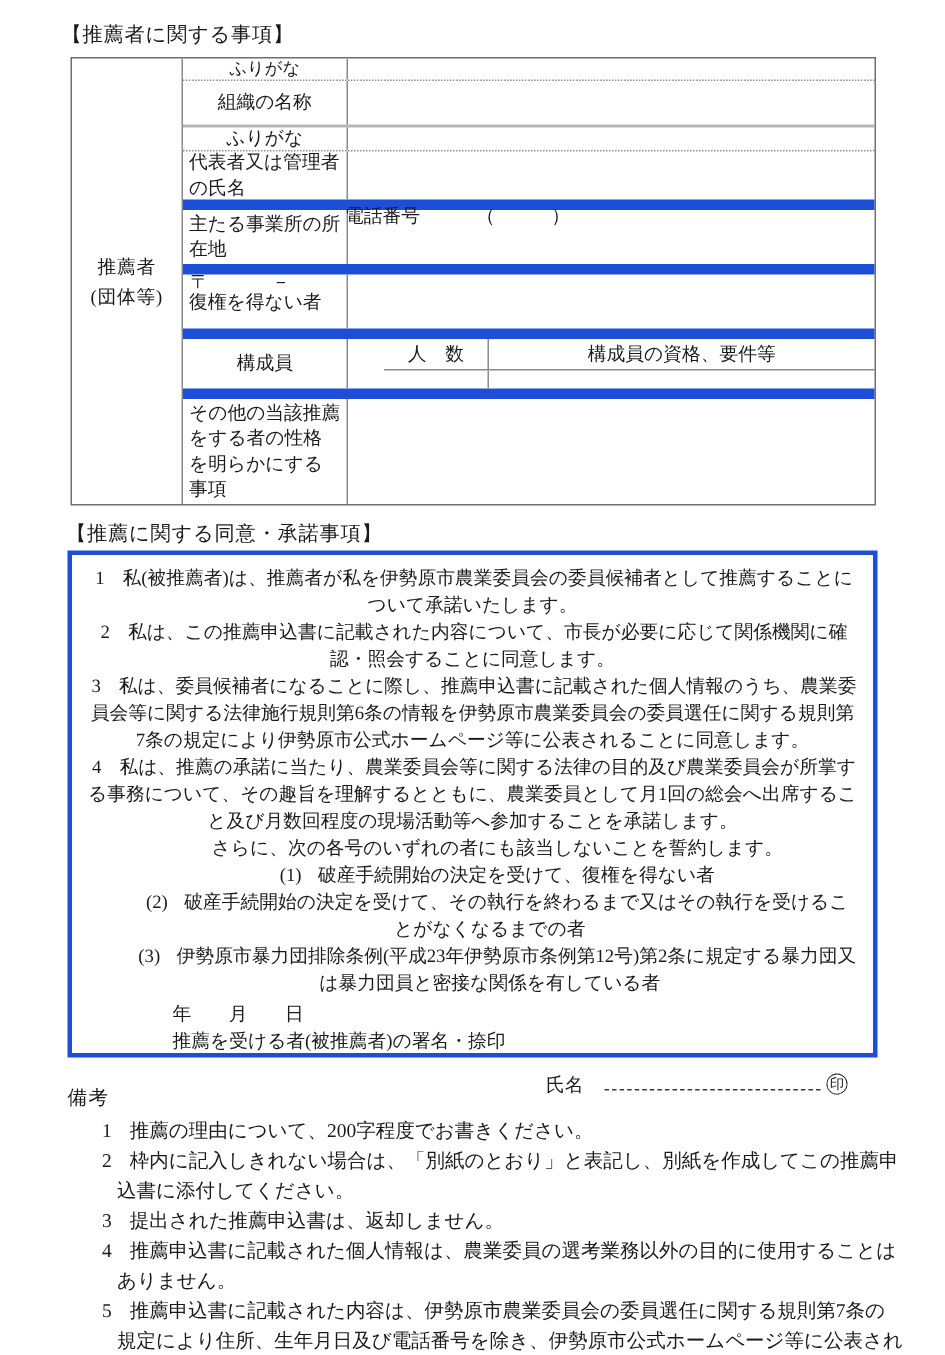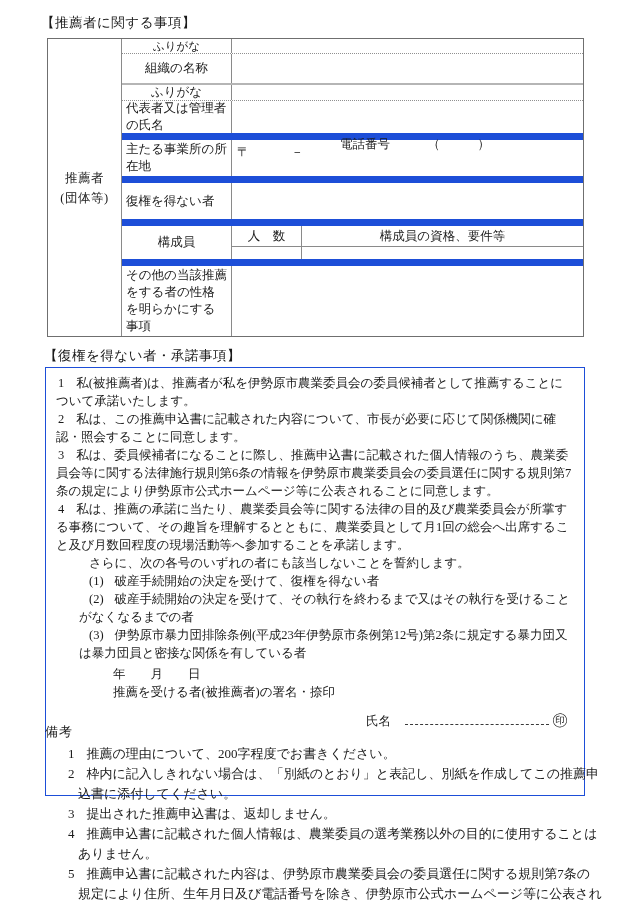--- a/index.html
+++ b/index.html
@@ -49,44 +49,45 @@
   .rrow .lbl.center { justify-content: center; text-align: center; }
   .rrow .val { flex: 1; position: relative; }
   .b-dot  { border-bottom: 1px dotted #909090; }
   .b-sol  { border-bottom: 7px solid #1d4ed8; }
   .b-thick{ border-bottom: 2px solid #b5b5b5; }
   .furirow { height: 15px; }
   .furirow .lbl { font-size: 11.5px; line-height: 13px; }
   .h-org  { height: 37px; }
   .h-furi2{ height: 16px; }
   .h-rep  { height: 39px; }
-  .h-addr { height: 49px; }
+  .h-addr { height: 49px; flex-direction: column; }
   .h-purp { height: 50px; }
-  .h-mem  { height: 46px; }
+  .h-mem  { height: 46px; gap: 24px; }
   .h-other{ flex: 1; }
 
   .addr-line1 { position: absolute; left: 5px; top: 4px; letter-spacing: 1px; }
   .addr-line2 { position: absolute; left: 108px; bottom: 23px; }
 
   .mem-sub { flex: 1; display: flex; flex-direction: column; }
   .mem-hdr { height: 21px; display: flex; border-bottom: 1px solid #8a8a8a; }
   .mem-dat { flex: 1; display: flex; }
   .mem-count { width: 70px; border-right: 1px solid #8a8a8a;
                display: flex; align-items: center; justify-content: center; }
   .mem-qual  { flex: 1; display: flex; align-items: center; justify-content: center; }
 
   
   .consent-box {
     position: absolute;
     left: 45px; top: 367px;
-    width: 540px; height: 429px;
-    border: 1px solid #1d4ed8;
+    width: 540px; height: 338px;
+    border: 3px solid #1d4ed8;
     padding: 6px 10px 0 10px;
     font-size: 12.5px;
     line-height: 18px;
+    text-align: center;
   }
   .citem { text-indent: 2px; }
   .citem .inum { margin-right: 12px; }
   .pledge-intro { padding-left: 33px; }
   .pitem { padding-left: 23px; text-indent: 10px; }
   .pitem .inum { margin-right: 11px; }
 
   .date-row {
     margin-top: 3px;
     display: flex; justify-content: space-between; align-items: baseline;
@@ -178,21 +179,21 @@
     </div>
 
     <div class="rrow h-other">
       <div class="lbl">その他の当該推薦をする者の性格を明らかにする事項</div>
       <div class="val"></div>
     </div>
 
   </div>
 </div>
 
-<div id="title2" class="sec-title">【復権を得ない者・承諾事項】</div>
+<div id="title2" class="sec-title">【推薦に関する同意・承諾事項】</div>
 
 <div class="consent-box">
   <p class="citem"><span class="inum">1</span><span>私(被推薦者)は、推薦者が私を伊勢原市農業委員会の委員候補者として推薦することについて承諾いたします。</span></p>
   <p class="citem"><span class="inum">2</span><span>私は、この推薦申込書に記載された内容について、市長が必要に応じて関係機関に確認・照会することに同意します。</span></p>
   <p class="citem"><span class="inum">3</span><span>私は、委員候補者になることに際し、推薦申込書に記載された個人情報のうち、農業委員会等に関する法律施行規則第6条の情報を伊勢原市農業委員会の委員選任に関する規則第7条の規定により伊勢原市公式ホームページ等に公表されることに同意します。</span></p>
   <p class="citem"><span class="inum">4</span><span>私は、推薦の承諾に当たり、農業委員会等に関する法律の目的及び農業委員会が所掌する事務について、その趣旨を理解するとともに、農業委員として月1回の総会へ出席すること及び月数回程度の現場活動等へ参加することを承諾します。</span></p>
   <p class="pledge-intro">さらに、次の各号のいずれの者にも該当しないことを誓約します。</p>
   <p class="pitem"><span class="inum">(1)</span><span>破産手続開始の決定を受けて、復権を得ない者</span></p>
   <p class="pitem"><span class="inum">(2)</span><span>破産手続開始の決定を受けて、その執行を終わるまで又はその執行を受けることがなくなるまでの者</span></p>
   <p class="pitem"><span class="inum">(3)</span><span>伊勢原市暴力団排除条例(平成23年伊勢原市条例第12号)第2条に規定する暴力団又は暴力団員と密接な関係を有している者</span></p>

